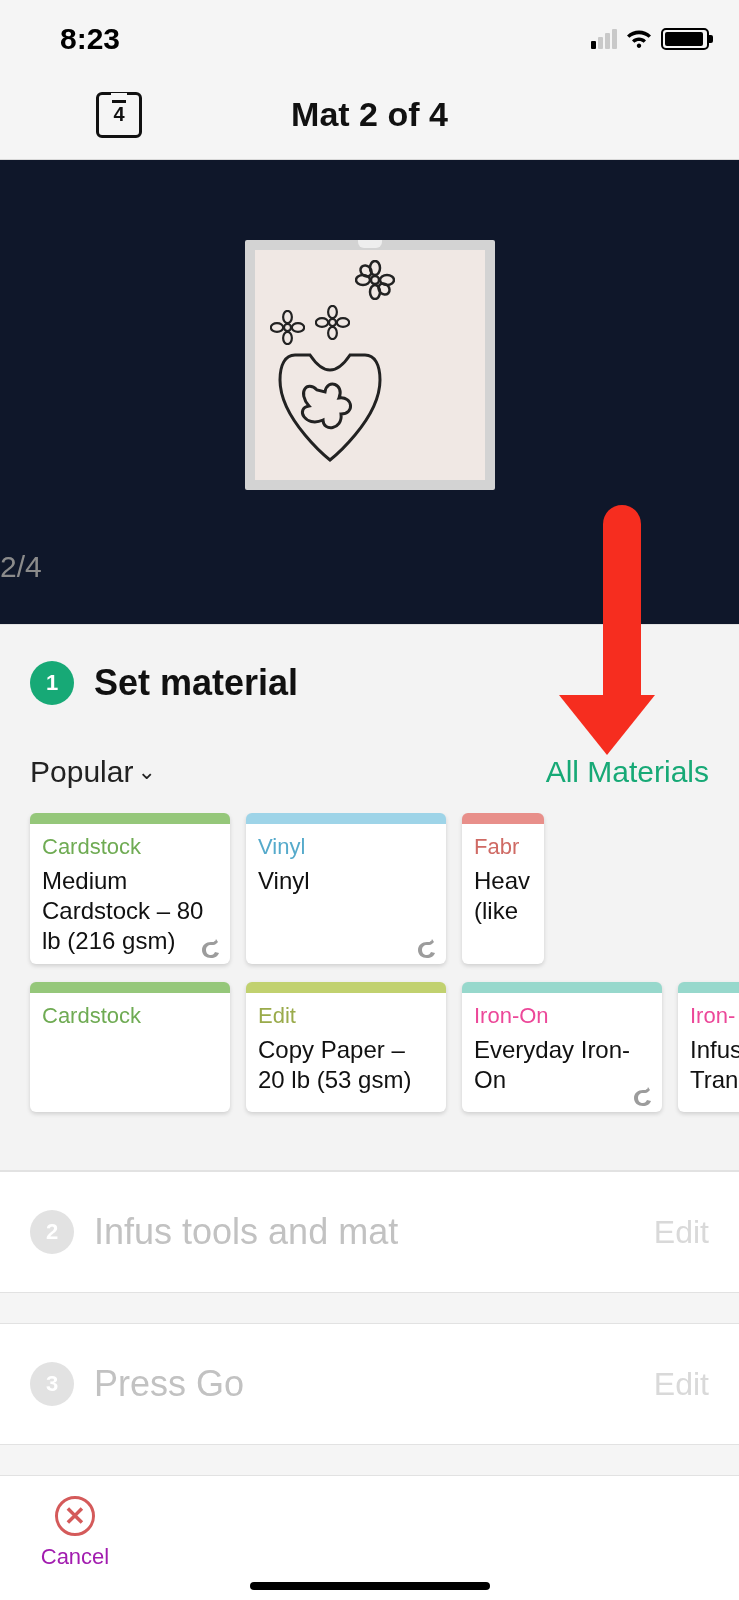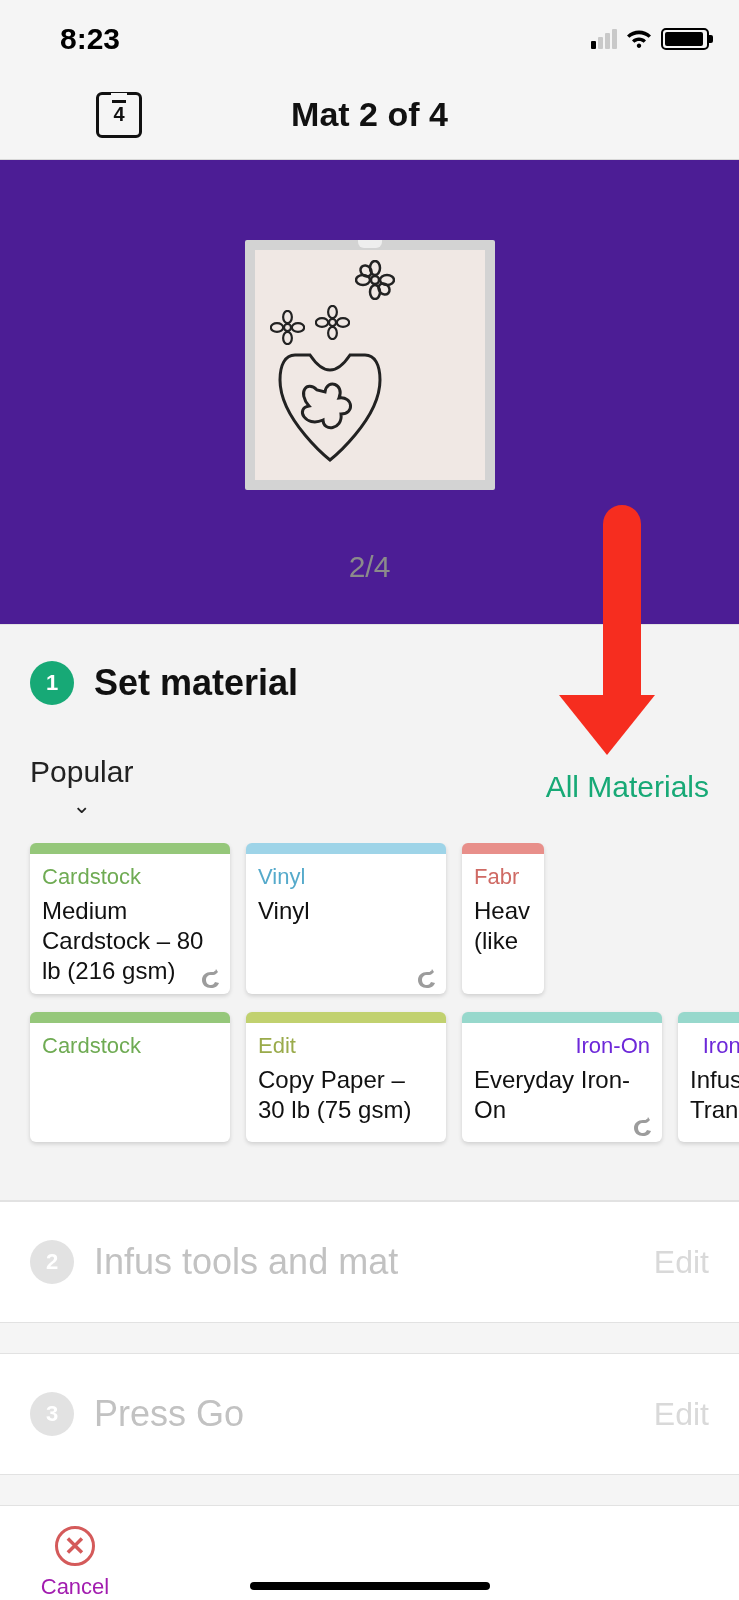--- a/index.html
+++ b/index.html
@@ -20,53 +20,53 @@
   .battery-fill { position:absolute; left:2px; top:2px; bottom:2px; width:38px; background:#000; border-radius:2px;}
 
   
   .header { height:90px; display:flex; align-items:center; justify-content:center; background:#f5f5f5; border-bottom:1px solid #d8d8d8; position:relative; }
   .header-title { font-size:34px; font-weight:700; color:#111; }
   .mat-icon-box { position:absolute; left:96px; top:50%; transform:translateY(-50%); width:46px; height:46px; border:3px solid #111; border-radius:6px; display:flex; align-items:center; justify-content:center; font-size:20px; font-weight:600; color:#111;}
   .mat-icon-box::before { content:""; position:absolute; top:-2px; left:50%; transform:translateX(-50%); width:16px; height:4px; background:#f5f5f5;}
   .mat-icon-box .bar { position:absolute; top:5px; width:14px; height:3px; background:#111;}
 
   
-  .preview-area { background:#4c1d95; padding:80px 0 40px 0; text-align:center; }
+  .preview-area { background:#0f172a; padding:80px 0 40px 0; text-align:left; }
   .mat-preview { width:250px; height:250px; margin:0 auto; background:#d3d3d3; border-radius:2px; position:relative; padding:10px;}
   .mat-notch { position:absolute; top:0; left:50%; transform:translateX(-50%); width:24px; height:8px; background:#eee; border-radius:0 0 6px 6px;}
   .mat-inner { width:100%; height:100%; background:#f0e8e4; position:relative; overflow:hidden;}
   .mat-linework svg { position:absolute; }
   .mat-index { margin-top:60px; font-size:30px; color:#8b8b8b; font-weight:500; }
 
   
   .section-material { background:#f3f3f3; border-top:1px solid #e2e2e2; border-bottom:1px solid #e2e2e2;}
   .section-material .section-top { padding:36px 30px 10px 30px; }
   .step-head { display:flex; align-items:center; gap:20px; }
   .circle-num { width:44px; height:44px; border-radius:50%; background:#17a976; color:#fff; display:flex; align-items:center; justify-content:center; font-weight:700; font-size:22px;}
   .step-title { font-size:36px; font-weight:700; color:#111; }
 
   .filter-row { display:flex; justify-content:space-between; align-items:center; padding:40px 30px 24px 30px; }
-  .popular-select { display:flex; align-items:center; gap:4px; font-size:30px; color:#222; font-weight:500;flex-direction:column;}
+  .popular-select { display:flex; align-items:center; gap:4px; font-size:30px; color:#222; font-weight:500;}
   .chev { font-size:22px; color:#222;}
   .all-materials { font-size:30px; color:#17a976; font-weight:500; }
 
   .cards-scroll { padding:0 8px 40px 30px; overflow:hidden;}
   .card-row { display:flex; gap:16px; margin-bottom:18px;}
   .mat-card { width:200px; flex:0 0 200px; background:#fff; border-radius:6px; box-shadow:0 2px 4px rgba(0,0,0,.15); border-top:11px solid #ccc; padding:10px 12px 8px 12px; min-height:130px; position:relative;}
   .mat-card.last { width:82px; flex:0 0 82px; overflow:hidden;}
   .mat-card .cat { font-size:22px; font-weight:500; margin-bottom:6px;}
   .mat-card .name { font-size:24px; line-height:1.25; color:#111; font-weight:500;}
   .cricut-badge { position:absolute; right:8px; bottom:6px; color:#9c9c9c; }
   
   .c-green { border-top-color:#95c77a; } .c-green .cat{color:#6fab53;}
   .c-green2 { border-top-color:#78ab63; } .c-green2 .cat{color:#5a8a48;}
   .c-blue { border-top-color:#9ed4e8; } .c-blue .cat{color:#55aacb;}
   .c-red { border-top-color:#e88f8a; } .c-red .cat{color:#cf6a64;}
   .c-lime { border-top-color:#c1d16f; } .c-lime .cat{color:#9aab4b;}
-  .c-teal { border-top-color:#97d8cc; } .c-teal .cat{color:#6d28d9;text-align:right;}
+  .c-teal { border-top-color:#97d8cc; } .c-teal .cat{color:#ec4899;}
 
   
   .step-block { background:#fff; border-top:1px solid #e2e2e2; border-bottom:1px solid #e2e2e2; padding:38px 30px; display:flex; align-items:center; justify-content:space-between;}
   .sep-gap { height:30px; background:#f5f5f5;}
   .step-block .left { display:flex; align-items:center; gap:20px;}
   .circle-dim { width:44px; height:44px; border-radius:50%; background:#e2e2e2; color:#fff; display:flex; align-items:center; justify-content:center; font-weight:700; font-size:22px;}
   .step-block .label { font-size:36px; color:#c2c2c2; font-weight:500;}
   .step-block .edit { font-size:32px; color:#d9d9d9; font-weight:500;}
 
   
@@ -191,21 +191,21 @@
         <div class="cat">Fabr</div>
         <div class="name">Heav (like</div>
       </div>
     </div>
     <div class="card-row">
       <div class="mat-card c-green">
         <div class="cat">Cardstock</div>
       </div>
       <div class="mat-card c-lime">
         <div class="cat">Edit</div>
-        <div class="name">Copy Paper – 30 lb (75 gsm)</div>
+        <div class="name">Copy Paper – 20 lb (53 gsm)</div>
       </div>
       <div class="mat-card c-teal">
         <div class="cat">Iron-On</div>
         <div class="name">Everyday Iron-On</div>
         <svg class="cricut-badge" width="22" height="22" viewBox="0 0 22 22">
             <path fill="currentColor" d="M16 3c-1 3-1 3-5 3-5 0-9 3-9 8s4 8 9 8c4 0 7-2 8-5l-4-1c-1 2-2 3-4 3-3 0-5-2-5-5s2-5 5-5c4 0 4 0 7-3z"></path>
           </svg>
       </div>
       <div class="mat-card c-teal last">
         <div class="cat">Iron-</div>

